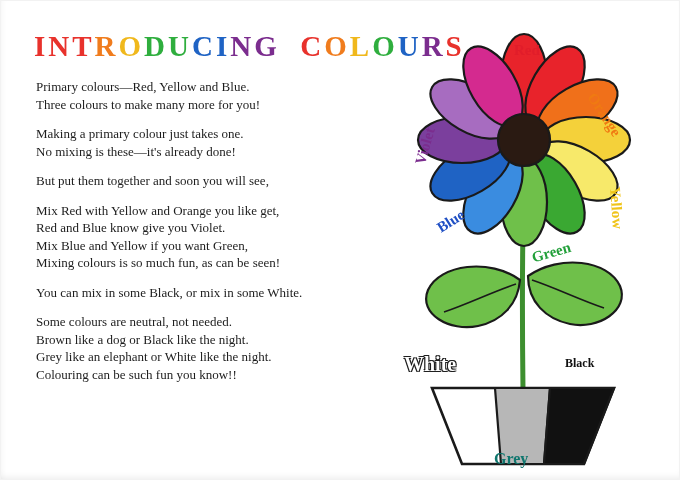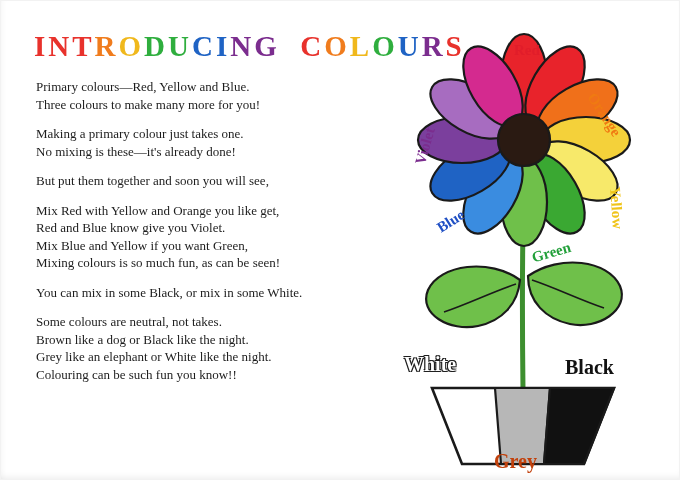--- a/index.html
+++ b/index.html
@@ -69,22 +69,22 @@
     font-size: 15px;
     white-space: nowrap;
   }
   #lbl-red    { left: 122px; top: 30px;  color: #e11d2a; }
   #lbl-orange { left: 206px; top: 78px;  color: #f07a12; transform: rotate(57deg); transform-origin: left top; }
   #lbl-yellow { left: 231px; top: 174px; color: #f0c419; transform: rotate(86deg); transform-origin: left top; }
   #lbl-green  { left: 138px; top: 238px; color: #22a03a; transform: rotate(-16deg); transform-origin: left top; }
   #lbl-blue   { left: 42px;  top: 210px; color: #1f4fc4; transform: rotate(-32deg); transform-origin: left top; }
   #lbl-violet { left: 20px;  top: 150px; color: #7b2d8e; transform: rotate(-74deg); transform-origin: left top; }
   #lbl-white  { left: 12px;  top: 341px; color: #ffffff; text-shadow: 0 0 1px #111, 1px 1px 0 #222, -1px 1px 0 #222, 1px -1px 0 #222, -1px -1px 0 #222; font-size: 20px; }
-  #lbl-black  { left: 173px; top: 344px; color: #111111; font-size: 20px; }
-  #lbl-grey   { left: 102px; top: 438px; color: #c2410c; font-size: 20px; }
+  #lbl-black  { left: 173px; top: 344px; color: #111111; font-size: 12px; }
+  #lbl-grey   { left: 102px; top: 438px; color: #0f766e; font-size: 16px; }
 </style>
 </head>
 <body>
 
 <div id="page">
 
   <div id="title"><span style="color: rgb(232, 50, 44);">I</span><span style="color: rgb(232, 50, 44);">N</span><span style="color: rgb(232, 50, 44);">T</span><span style="color: rgb(240, 124, 29);">R</span><span style="color: rgb(240, 184, 28);">O</span><span style="color: rgb(47, 174, 62);">D</span><span style="color: rgb(47, 174, 62);">U</span><span style="color: rgb(31, 99, 196);">C</span><span style="color: rgb(31, 99, 196);">I</span><span style="color: rgb(123, 45, 142);">N</span><span style="color: rgb(123, 45, 142);">G</span><span style="color: rgb(0, 0, 0);">&nbsp;&nbsp;</span><span style="color: rgb(232, 50, 44);">C</span><span style="color: rgb(240, 124, 29);">O</span><span style="color: rgb(240, 184, 28);">L</span><span style="color: rgb(47, 174, 62);">O</span><span style="color: rgb(31, 99, 196);">U</span><span style="color: rgb(123, 45, 142);">R</span><span style="color: rgb(232, 50, 44);">S</span></div>
 
   <div id="poem">
       <div class="stanza">
@@ -101,21 +101,21 @@
       <div class="stanza">
         <div class="line">Mix Red with Yellow and Orange you like get,</div>
         <div class="line">Red and Blue know give you Violet.</div>
         <div class="line">Mix Blue and Yellow if you want Green,</div>
         <div class="line">Mixing colours is so much fun, as can be seen!</div>
       </div>
       <div class="stanza">
         <div class="line">You can mix in some Black, or mix in some White.</div>
       </div>
       <div class="stanza">
-        <div class="line">Some colours are neutral, not takes.</div>
+        <div class="line">Some colours are neutral, not needed.</div>
         <div class="line">Brown like a dog or Black like the night.</div>
         <div class="line">Grey like an elephant or White like the night.</div>
         <div class="line">Colouring can be such fun you know!!</div>
       </div>
     </div>
 
   <div id="art">
     <svg width="285" height="462" viewBox="0 0 285 462" xmlns="http://www.w3.org/2000/svg">
       <g>
         <path d="M132 160 C130 240 130 300 131 378" stroke="#3d8f2f" stroke-width="5" fill="none" stroke-linecap="round"></path>

